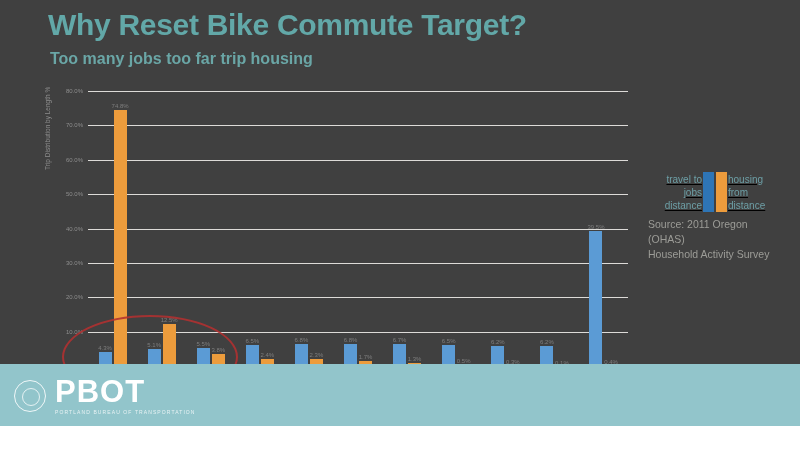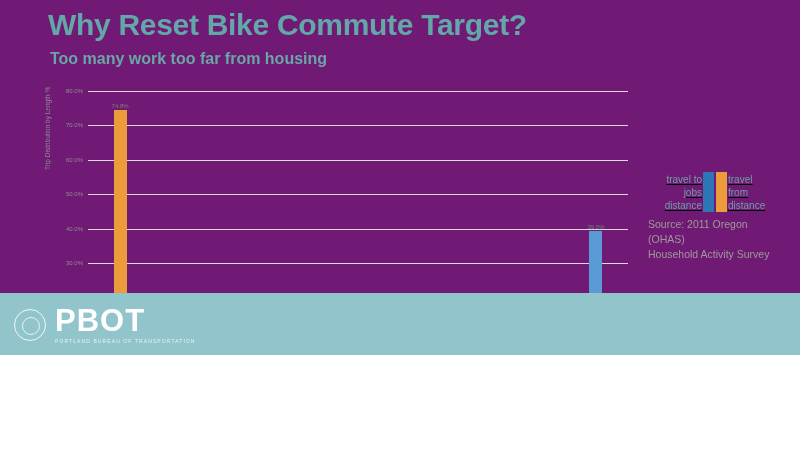--- a/index.html
+++ b/index.html
@@ -3,22 +3,22 @@
 <meta charset="utf-8">
 <style>
   html, body {
     margin: 0;
     padding: 0;
     background: #ffffff;
   }
   #slide {
     position: relative;
     width: 800px;
-    height: 355px;
-    background: #701a75;
+    height: 426px;
+    background: #404040;
     overflow: hidden;
     font-family: "Liberation Sans", sans-serif;
   }
 
   
   #title {
     position: absolute;
     left: 48px;
     top: 8px;
     font-size: 30px;
@@ -220,21 +220,21 @@
     letter-spacing: 1.1px;
     color: rgba(255,255,255,0.78);
   }
 </style>
 </head>
 <body>
 
 <div id="slide">
 
   <div id="title">Why Reset Bike Commute Target?</div>
-  <div id="subtitle">Too many work too far from housing</div>
+  <div id="subtitle">Too many jobs too far trip housing</div>
 
   <div id="yaxis-title">Trip Distribution by Length %</div>
 
   <div id="plot">
     <div id="gridlines">
         <div class="gridline" style="bottom: 0%;">
           <span class="ytick">0.0%</span>
         </div>
         <div class="gridline" style="bottom: 12.5%;">
           <span class="ytick">10.0%</span>
@@ -369,21 +369,21 @@
 
   <div id="legend">
     <div class="legend-text left">
       <div>travel to</div>
       <div>jobs</div>
       <div>distance</div>
     </div>
     <div class="legend-swatch blue"></div>
     <div class="legend-swatch orange"></div>
     <div class="legend-text right">
-      <div>travel</div>
+      <div>housing</div>
       <div>from</div>
       <div>distance</div>
     </div>
   </div>
 
   <div id="source">
     <div>Source: 2011 Oregon</div>
     <div>(OHAS)</div>
     <div>Household Activity Survey</div>
   </div>

